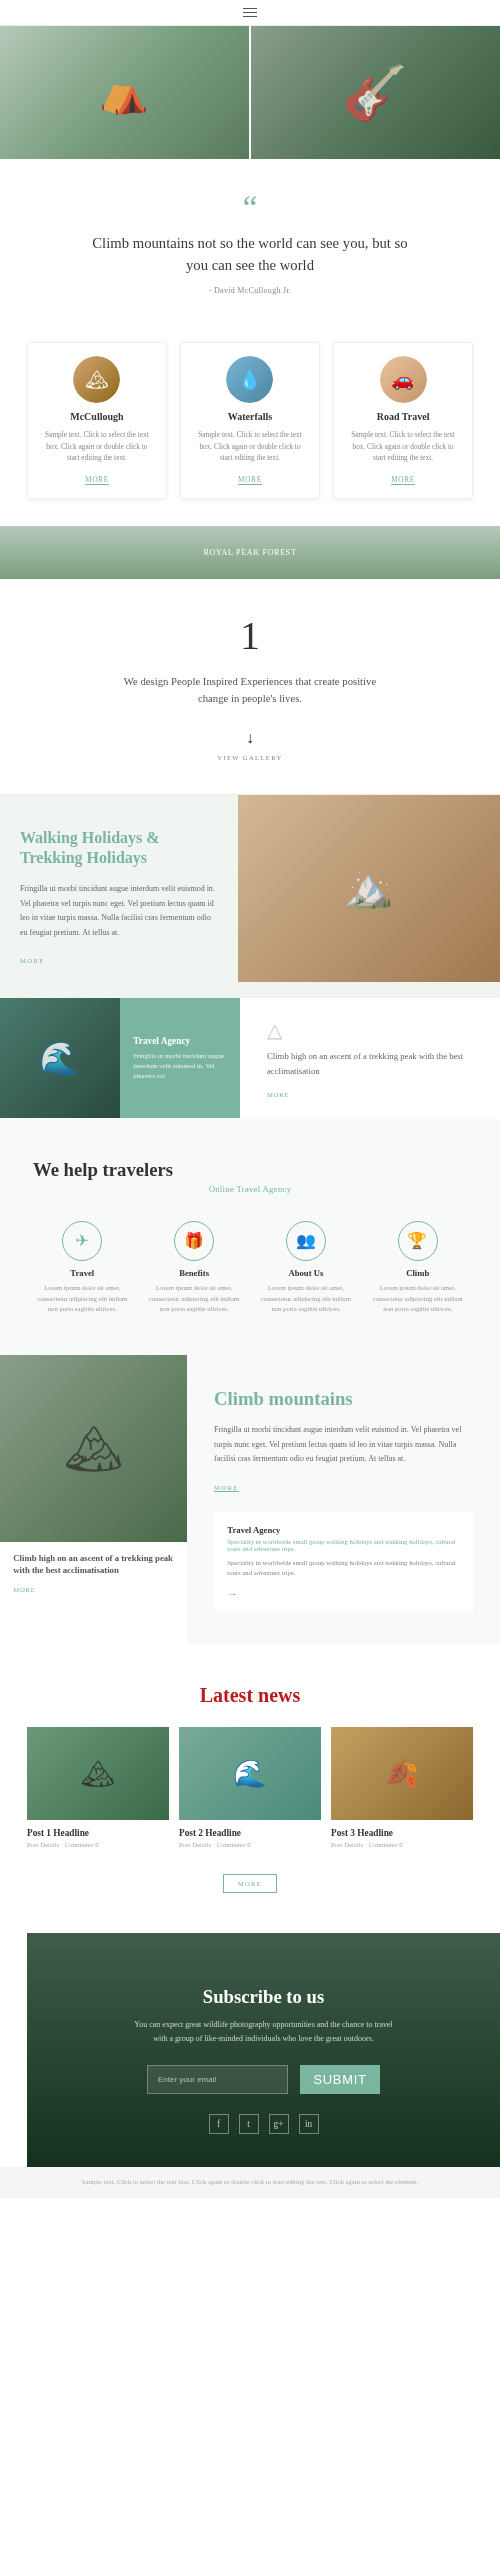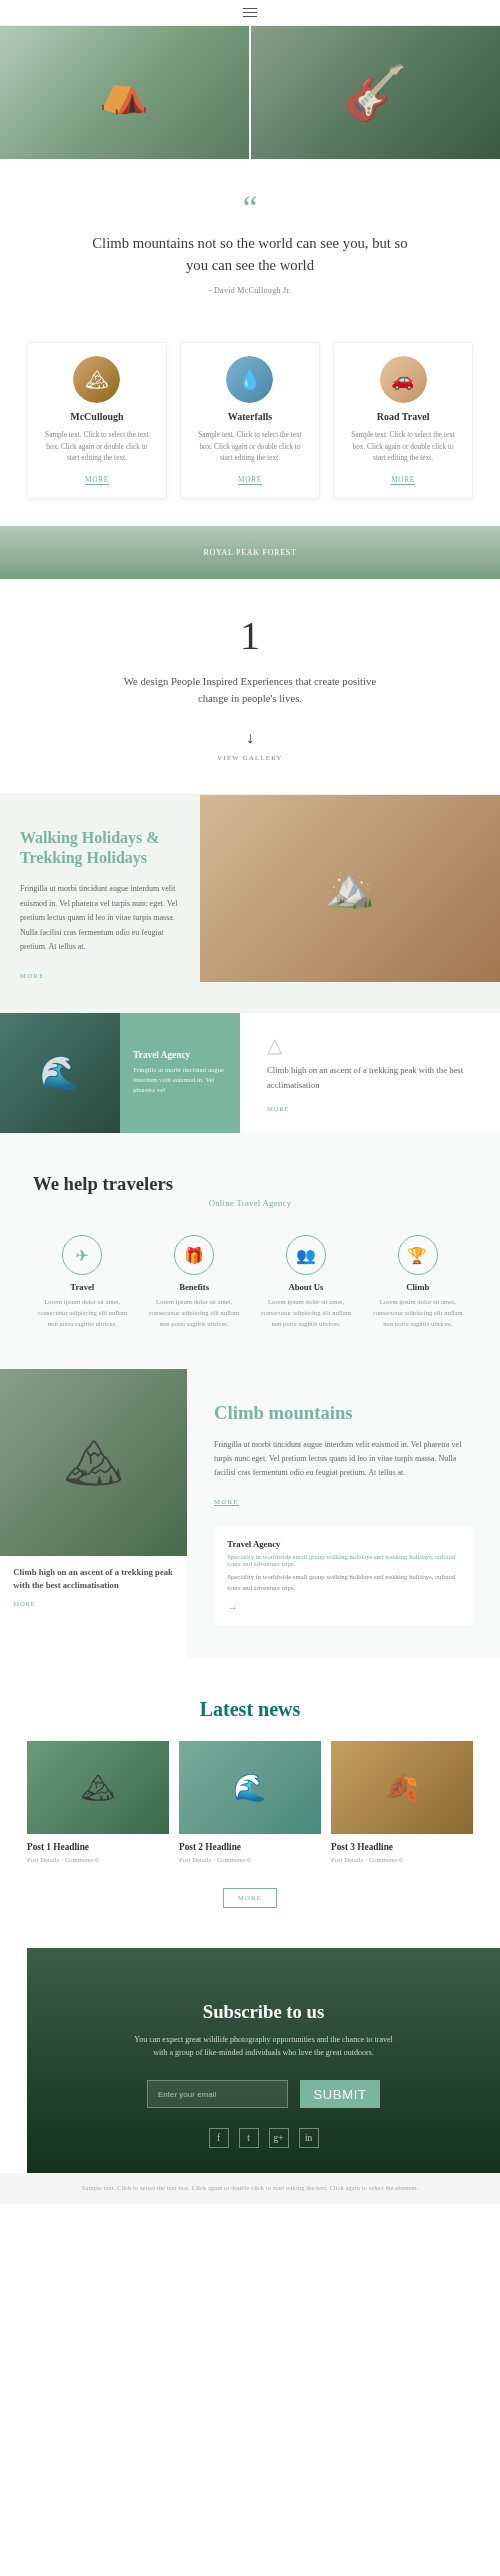--- a/index.html
+++ b/index.html
@@ -35,21 +35,21 @@
 
     
     .number-section { padding: 33px 53px; text-align: center; border-bottom: 0.7px solid #eee; }
     .big-number { font-size: 40px; color: #333; font-weight: 300; margin-bottom: 13.3px; }
     .number-text { font-size: 10.7px; color: #555; line-height: 1.6; margin-bottom: 22px; max-width: 267px; margin-left: auto; margin-right: auto; }
     .arrow-down { font-size: 16px; color: #333; display: block; margin-bottom: 6.7px; }
     .view-gallery { font-size: 6.7px; letter-spacing: 1.3px; text-transform: uppercase; color: #888; cursor: pointer; }
 
     
     .trekking-section { display: flex; background: #f0f5f2; }
-    .trekking-left { width: 200px; padding: 33px 20px; }
+    .trekking-left { width: 238px; padding: 33px 20px; }
     .trekking-title { font-size: 16px; color: #7ab5a0; line-height: 1.3; margin-bottom: 13.3px; }
     .trekking-text { font-size: 8px; color: #666; line-height: 1.8; margin-bottom: 13.3px; }
     .trekking-more { font-size: 6.7px; letter-spacing: 1.3px; text-transform: uppercase; color: #7ab5a0; cursor: pointer; }
     .trekking-right { flex: 1; position: relative; min-height: 200px; }
     .trekking-img { width: 100%; height: 187px; background: linear-gradient(135deg, #d4b896 0%, #a07850 100%); display: flex; align-items: center; justify-content: center; }
     .trekking-img::after { content: '🏔️'; font-size: 40px; opacity: 0.7; }
 
     
     .travel-row { display: flex; }
     .travel-left-img { width: 120px; height: 120px; background: linear-gradient(135deg, #4a7a6e 0%, #2a4a3e 100%); display: flex; align-items: center; justify-content: center; }
@@ -85,34 +85,34 @@
     .climb-right-text { font-size: 8px; color: #666; line-height: 1.8; margin-bottom: 13.3px; }
     .climb-right-more { font-size: 6.7px; letter-spacing: 1.3px; text-transform: uppercase; color: #7ab5a0; cursor: pointer; border-bottom: 0.7px solid #7ab5a0; display: inline-block; margin-bottom: 20px; }
     .agency-box { background: white; padding: 13.3px; }
     .agency-box-title { font-size: 8.7px; font-weight: bold; color: #333; margin-bottom: 3.3px; }
     .agency-box-sub { font-size: 6.7px; color: #7ab5a0; margin-bottom: 5.3px; }
     .agency-box-text { font-size: 6.7px; color: #888; line-height: 1.6; margin-bottom: 6.7px; }
     .agency-arrow { color: #7ab5a0; font-size: 10.7px; }
 
     
     .news-section { padding: 40px 27px; }
-    .news-title { font-size: 20px; color: #0f766e; text-align: center; margin-bottom: 20px; }
+    .news-title { font-size: 20px; color: #b91c1c; text-align: center; margin-bottom: 20px; }
     .news-grid { display: flex; gap: 10px; margin-bottom: 20px; }
     .news-card { flex: 1; }
     .news-img { height: 93px; margin-bottom: 8px; overflow: hidden; }
     .news-img-1 { background: linear-gradient(135deg, #6a9a7a 0%, #3a6a4a 100%); height: 93px; display: flex; align-items: center; justify-content: center; font-size: 27px; }
     .news-img-2 { background: linear-gradient(135deg, #7aaa9a 0%, #4a8a7a 100%); height: 93px; display: flex; align-items: center; justify-content: center; font-size: 27px; }
     .news-img-3 { background: linear-gradient(135deg, #c4a060 0%, #8a6830 100%); height: 93px; display: flex; align-items: center; justify-content: center; font-size: 27px; }
     .news-headline { font-size: 9.3px; font-weight: bold; color: #333; margin-bottom: 3.3px; }
     .news-meta { font-size: 6.7px; color: #aaa; margin-bottom: 5.3px; }
     .news-more-btn { display: block; text-align: center; margin-top: 13.3px; }
     .more-btn { font-size: 6.7px; letter-spacing: 1.3px; text-transform: uppercase; color: #7ab5a0; cursor: pointer; border: 0.7px solid #7ab5a0; padding: 5.3px 13.3px; display: inline-block; }
 
     
-    .subscribe-section { background: linear-gradient(180deg, #4a6a5a 0%, #2a4a3a 60%, #1a3028 100%); padding: 53px 53px 25px; text-align: center; position: relative; margin-left: 27px; }
+    .subscribe-section { background: linear-gradient(180deg, #4a6a5a 0%, #2a4a3a 60%, #1a3028 100%); padding: 53px 53px 33px; text-align: center; position: relative; margin-left: 27px; }
     .subscribe-bg { position: absolute; top: 0; left: 0; right: 0; bottom: 0; background: linear-gradient(180deg, rgba(60,90,70,0.8) 0%, rgba(20,50,30,0.9) 100%); }
     .subscribe-content { position: relative; z-index: 1; }
     .subscribe-title { font-size: 18.7px; color: white; margin-bottom: 10px; }
     .subscribe-text { font-size: 8px; color: rgba(255,255,255,0.75); line-height: 1.7; margin-bottom: 20px; max-width: 267px; margin-left: auto; margin-right: auto; }
     .subscribe-form { display: flex; gap: 12px; max-width: 233px; margin: 0 auto 20px; }
     .subscribe-input { flex: 1; padding: 6.7px 10px; border: 0.7px solid rgba(255,255,255,0.3); background: rgba(255,255,255,0.1); color: white; font-size: 8px; outline: none; }
     .subscribe-input::placeholder { color: rgba(255,255,255,0.6); }
     .subscribe-btn { background: #7ab5a0; color: white; border: none; padding: 6.7px 13.3px; font-size: 13px; letter-spacing: 0.7px; text-transform: uppercase; cursor: pointer; }
     .social-icons { display: flex; gap: 10px; justify-content: center; }
     .social-icon { width: 20px; height: 20px; border: 0.7px solid rgba(255,255,255,0.4); display: flex; align-items: center; justify-content: center; color: rgba(255,255,255,0.7); font-size: 9.3px; cursor: pointer; }

